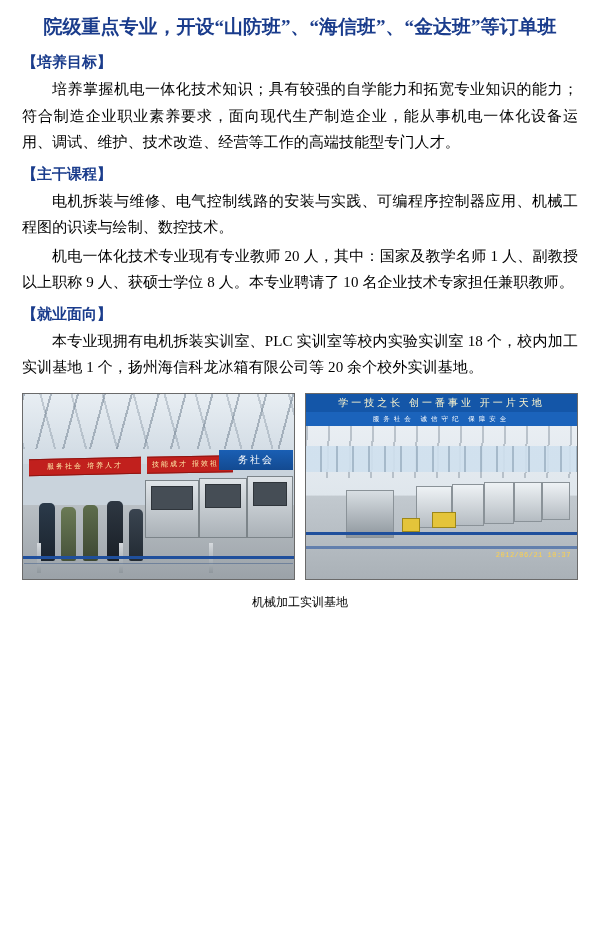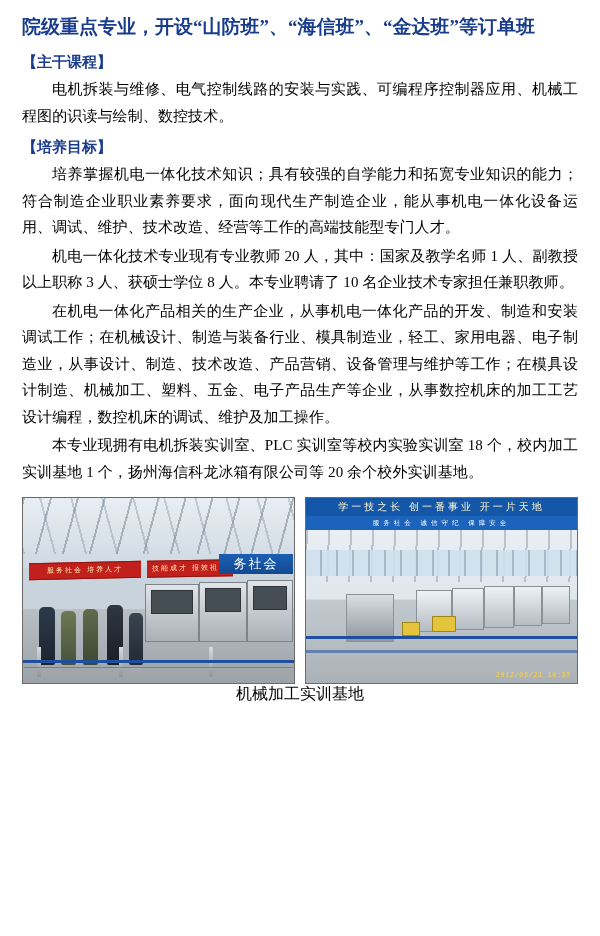--- a/index.html
+++ b/index.html
@@ -19,21 +19,21 @@
     height: 936px;
     position: relative;
     box-sizing: border-box;
     padding: 10px 22px 0 22px;
   }
   .doc-title {
     font-family: "Liberation Serif", "DejaVu Serif", serif;
     font-weight: bold;
     font-size: 19px;
     color: #1a3c8c;
-    text-align: left;
+    text-align: center;
     letter-spacing: 0px;
     line-height: 26px;
     margin: 4px 0 10px 0;
     white-space: nowrap;
   }
   .section {
     margin-bottom: 2px;
   }
   .section-head {
     font-family: "Liberation Serif", "DejaVu Serif", serif;
@@ -89,21 +89,21 @@
     text-align: center;
     white-space: nowrap;
     overflow: hidden;
     font-family: "Liberation Sans", sans-serif;
   }
   .p1-banner.b1 { left: 6px;  top: 64px; width: 112px; height: 15px; transform: skewY(-1.2deg); }
   .p1-banner.b2 { left: 124px; top: 62px; width: 86px; height: 15px; transform: skewY(-1deg); }
   .p1-blue-sign {
     position: absolute; left: 196px; top: 56px; width: 74px; height: 20px;
     background: linear-gradient(#1a5fb4, #134a91);
-    color: #ffffff; font-size: 13px; line-height: 20px; text-align: center;
+    color: #ffffff; font-size: 10px; line-height: 20px; text-align: center;
     letter-spacing: 2px; font-family: "Liberation Sans", sans-serif;
     white-space: nowrap; overflow: hidden;
   }
   .p1-floor {
     position: absolute; left: 0; bottom: 0; width: 100%; height: 40%;
     background: linear-gradient(#b9bfc4, #9ba2a8);
   }
   .p1-machine {
     position: absolute;
     background: linear-gradient(#dfe4e8, #aab1b7);
@@ -159,54 +159,55 @@
     position: absolute; background: linear-gradient(#eef2f5, #b5bcc2);
     border: 1px solid #8a9298;
   }
   .p2-rope {
     position: absolute; left: 0; width: 100%; height: 3px; background: #1f4f9c;
   }
   .p2-yellow {
     position: absolute; background: #e4c43a; border: 1px solid #9d8718;
   }
   .p2-stamp {
-    position: absolute; right: 6px; bottom: 4px;
+    position: absolute; right: 6px; bottom: 20px;
     color: #ffd24a; font-size: 7px; letter-spacing: .5px;
     font-family: "Liberation Mono", monospace;
     white-space: nowrap;
   }
   .caption {
     text-align: center;
-    font-size: 16px;
+    font-size: 12px;
+    margin-top: 12px;
     line-height: 20px;
   }
 </style>
 </head>
 <body>
 
 <div class="page">
 
   <div class="doc-title">院级重点专业，开设“山防班”、“海信班”、“金达班”等订单班</div>
 
   <div class="section">
+    <div class="section-head">【培养目标】</div>
+    <p class="para">培养掌握机电一体化技术知识；具有较强的自学能力和拓宽专业知识的能力；符合制造企业职业素养要求，面向现代生产制造企业，能从事机电一体化设备运用、调试、维护、技术改造、经营等工作的高端技能型专门人才。</p>
+  </div>
+
+  <div class="section">
     <div class="section-head">【主干课程】</div>
     <p class="para">电机拆装与维修、电气控制线路的安装与实践、可编程序控制器应用、机械工程图的识读与绘制、数控技术。</p>
   </div>
 
   <div class="section">
-    <div class="section-head">【培养目标】</div>
-    <p class="para">培养掌握机电一体化技术知识；具有较强的自学能力和拓宽专业知识的能力；符合制造企业职业素养要求，面向现代生产制造企业，能从事机电一体化设备运用、调试、维护、技术改造、经营等工作的高端技能型专门人才。</p>
-  </div>
-
-  <div class="section">
-    <p class="para">机电一体化技术专业现有专业教师 20 人，其中：国家及教学名师 1 人、副教授以上职称 3 人、获硕士学位 8 人。本专业聘请了 10 名企业技术专家担任兼职教师。</p>
-  </div>
-
-  <div class="section">
-    <p class="para">在机电一体化产品相关的生产企业，从事机电一体化产品的开发、制造和安装调试工作；在机械设计、制造与装备行业、模具制造业，轻工、家用电器、电子制造业，从事设计、制造、技术改造、产品营销、设备管理与维护等工作；在模具设计制造、机械加工、塑料、五金、电子产品生产等企业，从事数控机床的加工工艺设计编程，数控机床的调试、维护及加工操作。</p>
+    <p class="para">机电一体化技术专业现有专业教师 20 人，其中：国家及教学名师 1 人、副教授以上职称 9 人、获硕士学位 8 人。本专业聘请了 10 名企业技术专家担任兼职教师。</p>
+  </div>
+
+  <div class="section">
+    <div class="section-head">【就业面向】</div>
   </div>
 
   <div class="section">
     <p class="para">本专业现拥有电机拆装实训室、PLC 实训室等校内实验实训室 18 个，校内加工实训基地 1 个，扬州海信科龙冰箱有限公司等 20 余个校外实训基地。</p>
   </div>
 
   <div class="images-row">
 
     <div class="photo">
       <div class="p1-sky"></div>

